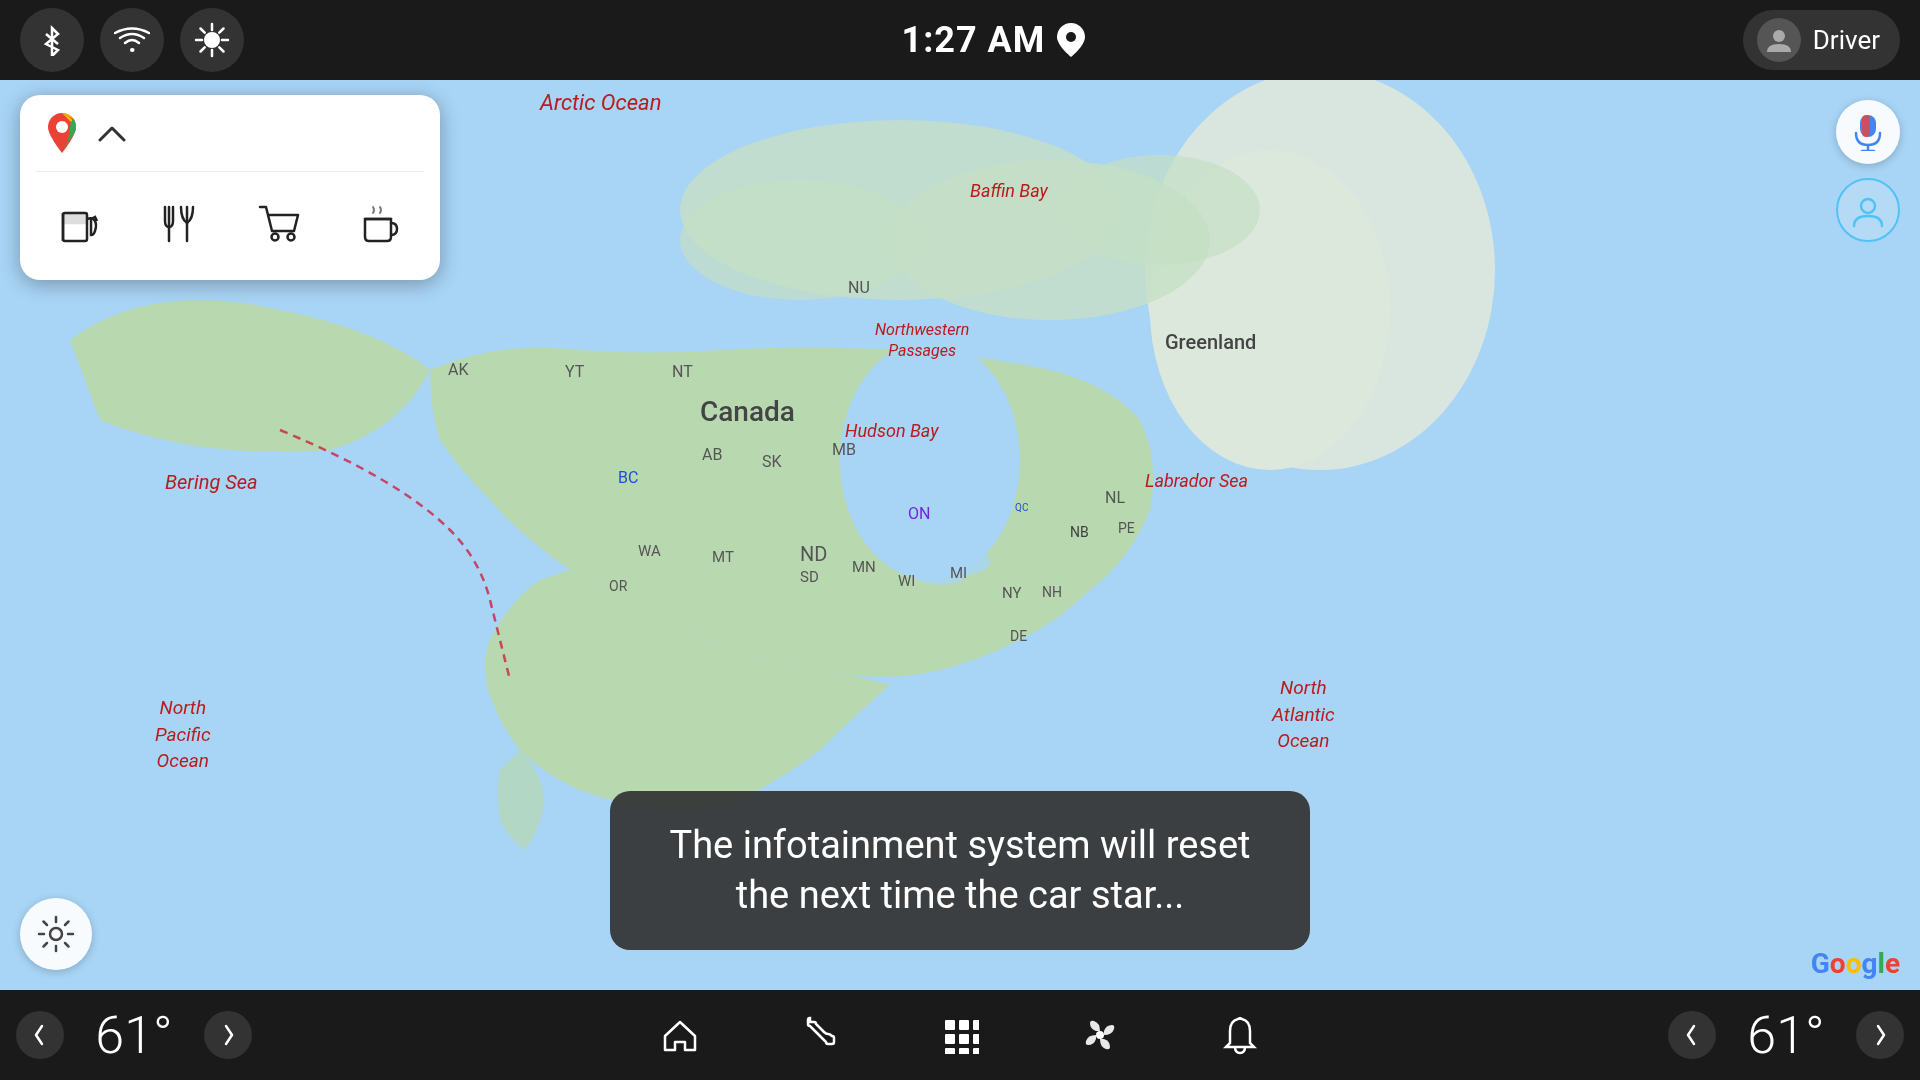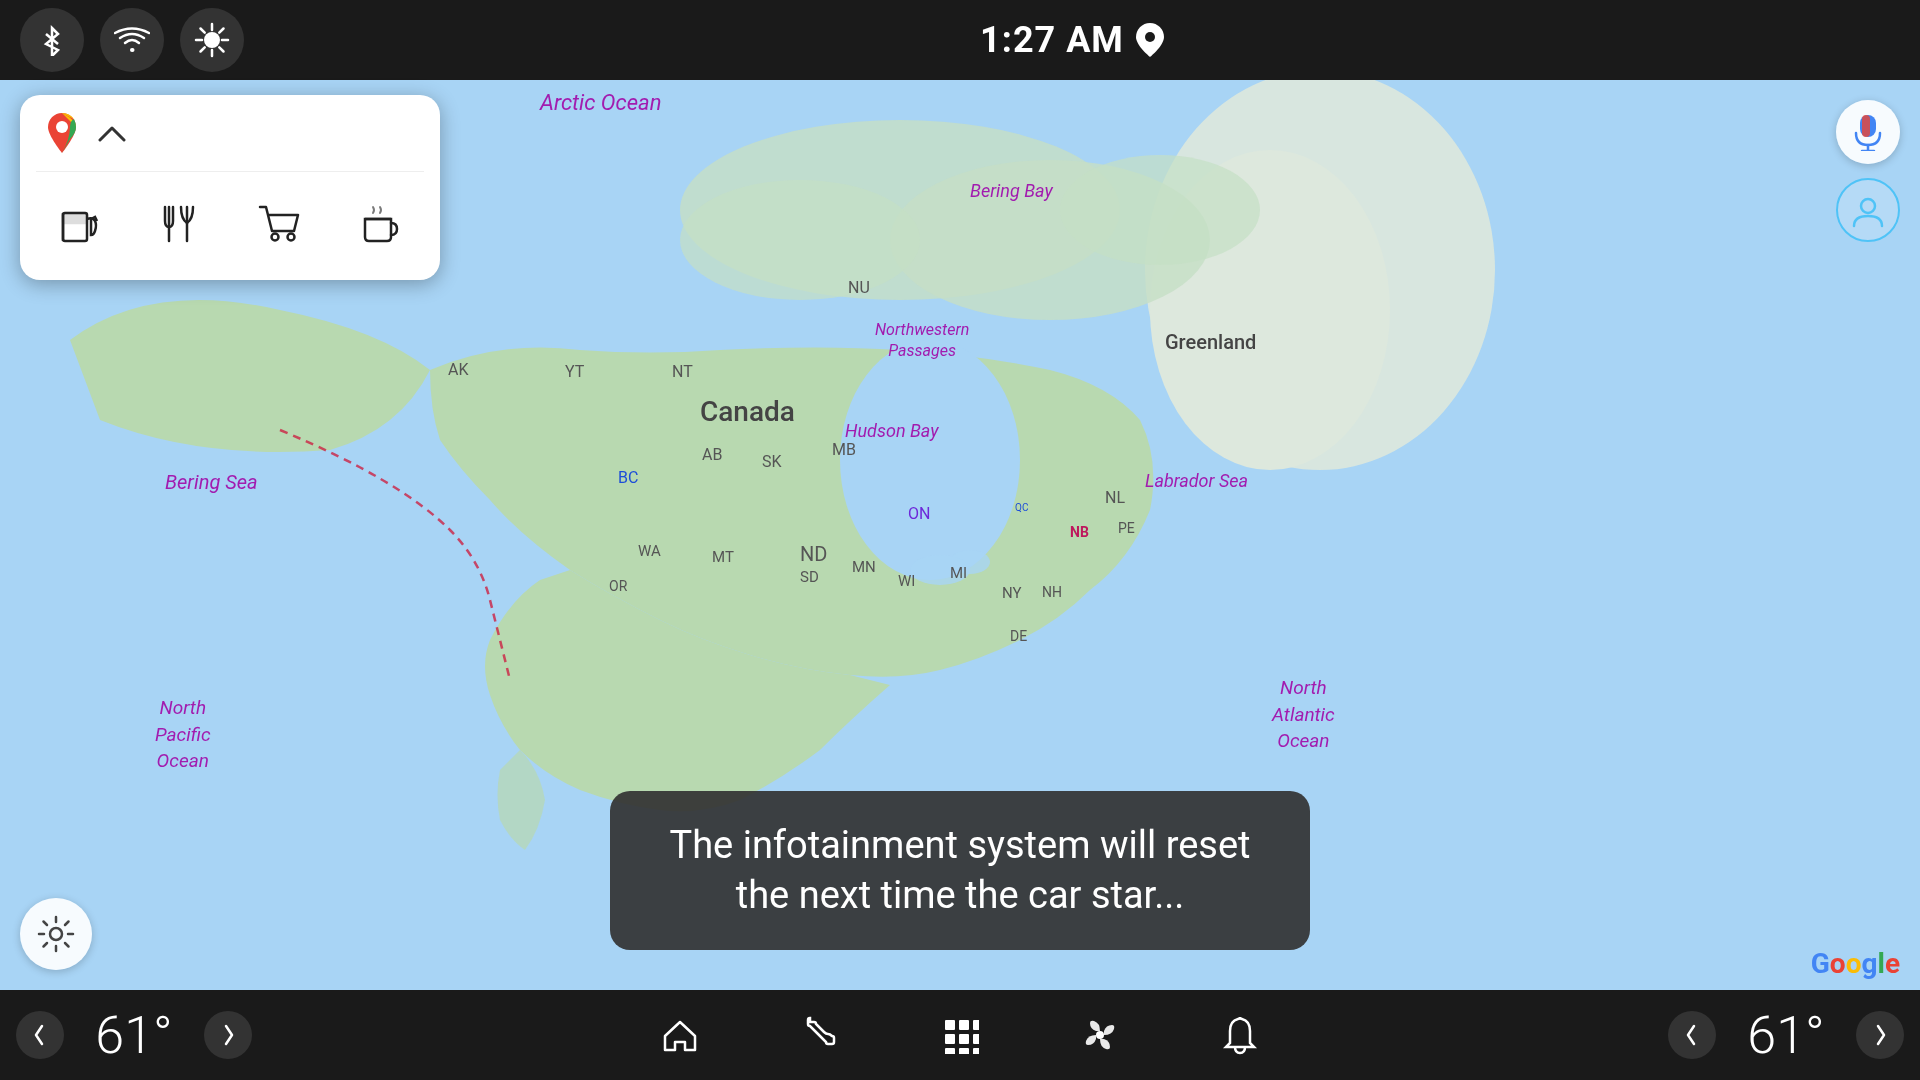--- a/index.html
+++ b/index.html
@@ -108,21 +108,21 @@
       font-weight: 400;
       white-space: nowrap;
       pointer-events: none;
     }
     .map-label-lg {
       font-size: 24px;
       color: #444;
       font-weight: 500;
     }
     .map-label-water {
-      color: #a21caf;
+      color: #b91c1c;
       font-style: italic;
     }
 
     
     #search-panel {
       position: absolute;
       top: 95px;
       left: 20px;
       width: 420px;
       background: #fff;
@@ -376,20 +376,31 @@
   <div class="top-bar-center">
     <span class="time-display">1:27 AM</span>
     <span class="location-pin-icon">
       <svg width="28" height="34" viewBox="0 0 28 34" fill="none">
         <path d="M14 0C6.27 0 0 6.27 0 14C0 22.75 14 34 14 34C14 34 28 22.75 28 14C28 6.27 21.73 0 14 0Z" fill="white"></path>
         <circle cx="14" cy="14" r="5" fill="#1a1a1a"></circle>
       </svg>
     </span>
   </div>
 
+  <div class="top-bar-right">
+    <div class="driver-btn">
+      <div class="driver-icon">
+        <svg width="28" height="28" viewBox="0 0 28 28" fill="none">
+          <circle cx="14" cy="10" r="6" fill="#aaa"></circle>
+          <path d="M2 26 Q2 18 14 18 Q26 18 26 26" fill="#aaa"></path>
+        </svg>
+      </div>
+      <span class="driver-label">Driver</span>
+    </div>
+  </div>
 </div>
 
 <div id="map-area">
   <div class="map-bg">
 
     <svg width="100%" height="100%" viewBox="0 0 1920 910" preserveAspectRatio="none" style="position:absolute;top:0;left:0;">
 
       <ellipse cx="1320" cy="190" rx="175" ry="200" fill="#dde8dd" opacity="0.9"></ellipse>
       <ellipse cx="1270" cy="230" rx="120" ry="160" fill="#dde8dd"></ellipse>
 
@@ -408,40 +419,40 @@
 
       <ellipse cx="930" cy="380" rx="90" ry="120" fill="#a8d4f5"></ellipse>
 
       <ellipse cx="940" cy="490" rx="30" ry="15" fill="#a8d4f5" opacity="0.8"></ellipse>
       <ellipse cx="970" cy="482" rx="20" ry="12" fill="#a8d4f5" opacity="0.8"></ellipse>
 
       <path d="M280 350 Q400 400 450 450 Q480 480 490 520 Q495 540 500 560 Q505 580 510 600" stroke="#cc2244" stroke-width="2.5" fill="none" stroke-dasharray="8,6" opacity="0.8"></path>
     </svg>
 
     <div class="map-label map-label-water" style="top:10px;left:540px;font-size:22px;">Arctic Ocean</div>
-    <div class="map-label map-label-water" style="top:100px;left:970px;font-size:18px;">Bering Bay</div>
+    <div class="map-label map-label-water" style="top:100px;left:970px;font-size:18px;">Baffin Bay</div>
     <div class="map-label map-label-lg" style="top:250px;left:1165px;font-size:20px;">Greenland</div>
     <div class="map-label map-label-water" style="top:390px;left:1145px;font-size:18px;">Labrador Sea</div>
     <div class="map-label map-label-water" style="top:240px;left:875px;font-size:16px;text-align:center;line-height:1.3;">Northwestern<br>Passages</div>
     <div class="map-label map-label-water" style="top:340px;left:845px;font-size:18px;">Hudson Bay</div>
     <div class="map-label map-label-lg" style="top:315px;left:700px;font-size:28px;">Canada</div>
     <div class="map-label map-label-water" style="top:390px;left:165px;font-size:20px;">Bering Sea</div>
 
     <div class="map-label" style="top:280px;left:448px;font-size:16px;color:#555;">AK</div>
     <div class="map-label" style="top:282px;left:565px;font-size:16px;color:#555;">YT</div>
     <div class="map-label" style="top:282px;left:672px;font-size:16px;color:#555;">NT</div>
     <div class="map-label" style="top:198px;left:848px;font-size:16px;color:#555;">NU</div>
     <div class="map-label" style="top:388px;left:618px;font-size:16px;color:#1d4ed8;">BC</div>
     <div class="map-label" style="top:365px;left:702px;font-size:16px;color:#555;">AB</div>
     <div class="map-label" style="top:372px;left:762px;font-size:16px;color:#555;">SK</div>
     <div class="map-label" style="top:360px;left:832px;font-size:16px;color:#555;">MB</div>
     <div class="map-label" style="top:424px;left:908px;font-size:16px;color:#6d28d9;">ON</div>
     <div class="map-label" style="top:422px;left:1015px;font-size:10px;color:#1d4ed8;">QC</div>
     <div class="map-label" style="top:408px;left:1105px;font-size:16px;color:#555;">NL</div>
-    <div class="map-label" style="top:444px;left:1070px;font-size:14px;color:#be185d;font-weight:bold;">NB</div>
+    <div class="map-label" style="top:444px;left:1070px;font-size:14px;color:#404040;">NB</div>
     <div class="map-label" style="top:440px;left:1118px;font-size:14px;color:#555;">PE</div>
 
     <div class="map-label" style="top:462px;left:638px;font-size:15px;color:#555;">WA</div>
     <div class="map-label" style="top:468px;left:712px;font-size:15px;color:#555;">MT</div>
     <div class="map-label" style="top:462px;left:800px;font-size:20px;color:#555;">ND</div>
     <div class="map-label" style="top:478px;left:852px;font-size:15px;color:#555;">MN</div>
     <div class="map-label" style="top:492px;left:898px;font-size:15px;color:#555;">WI</div>
     <div class="map-label" style="top:484px;left:950px;font-size:15px;color:#555;">MI</div>
     <div class="map-label" style="top:488px;left:800px;font-size:15px;color:#555;">SD</div>
     <div class="map-label" style="top:498px;left:609px;font-size:14px;color:#555;">OR</div>

